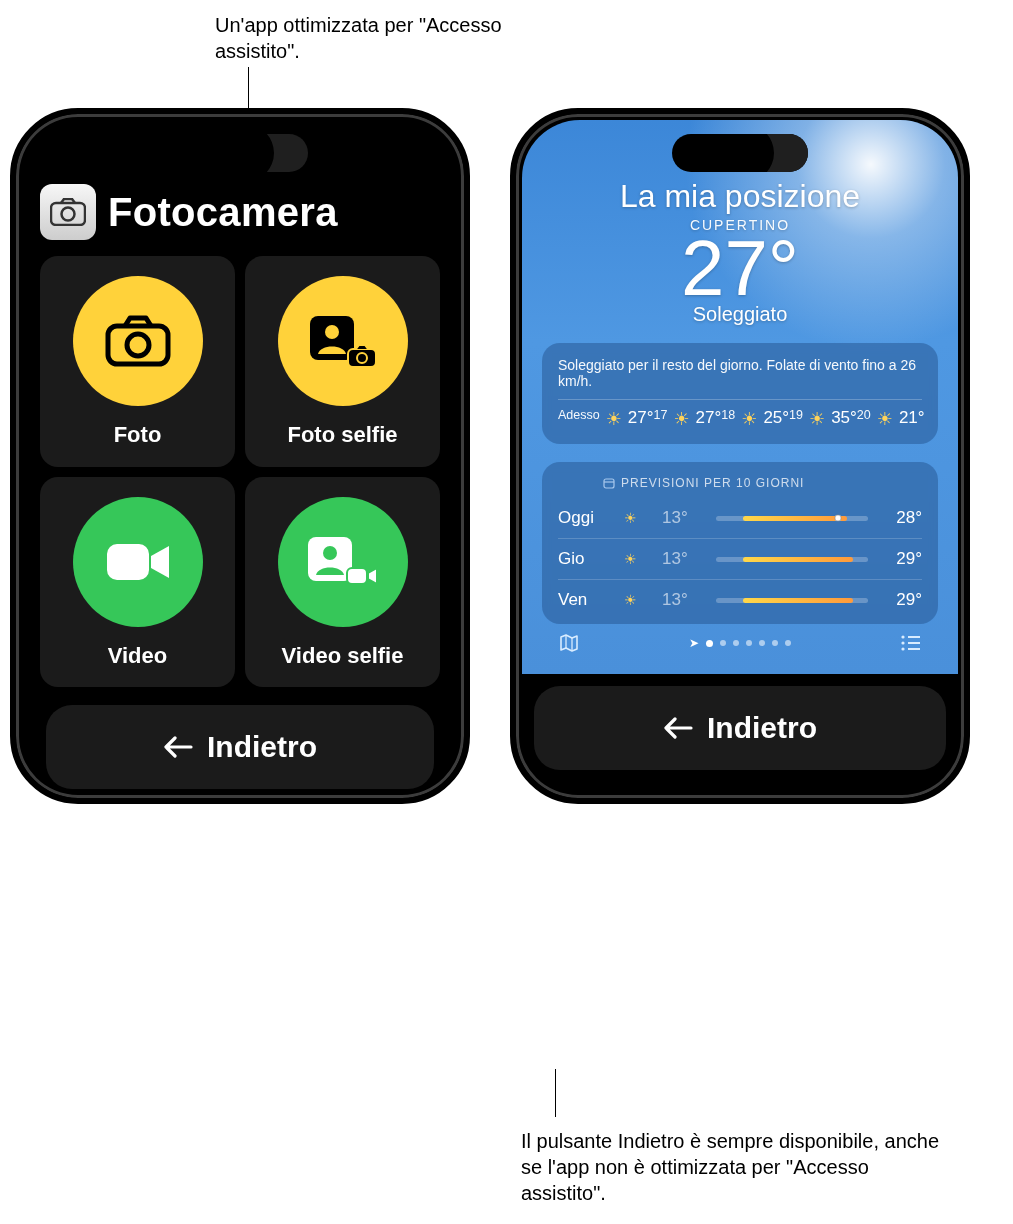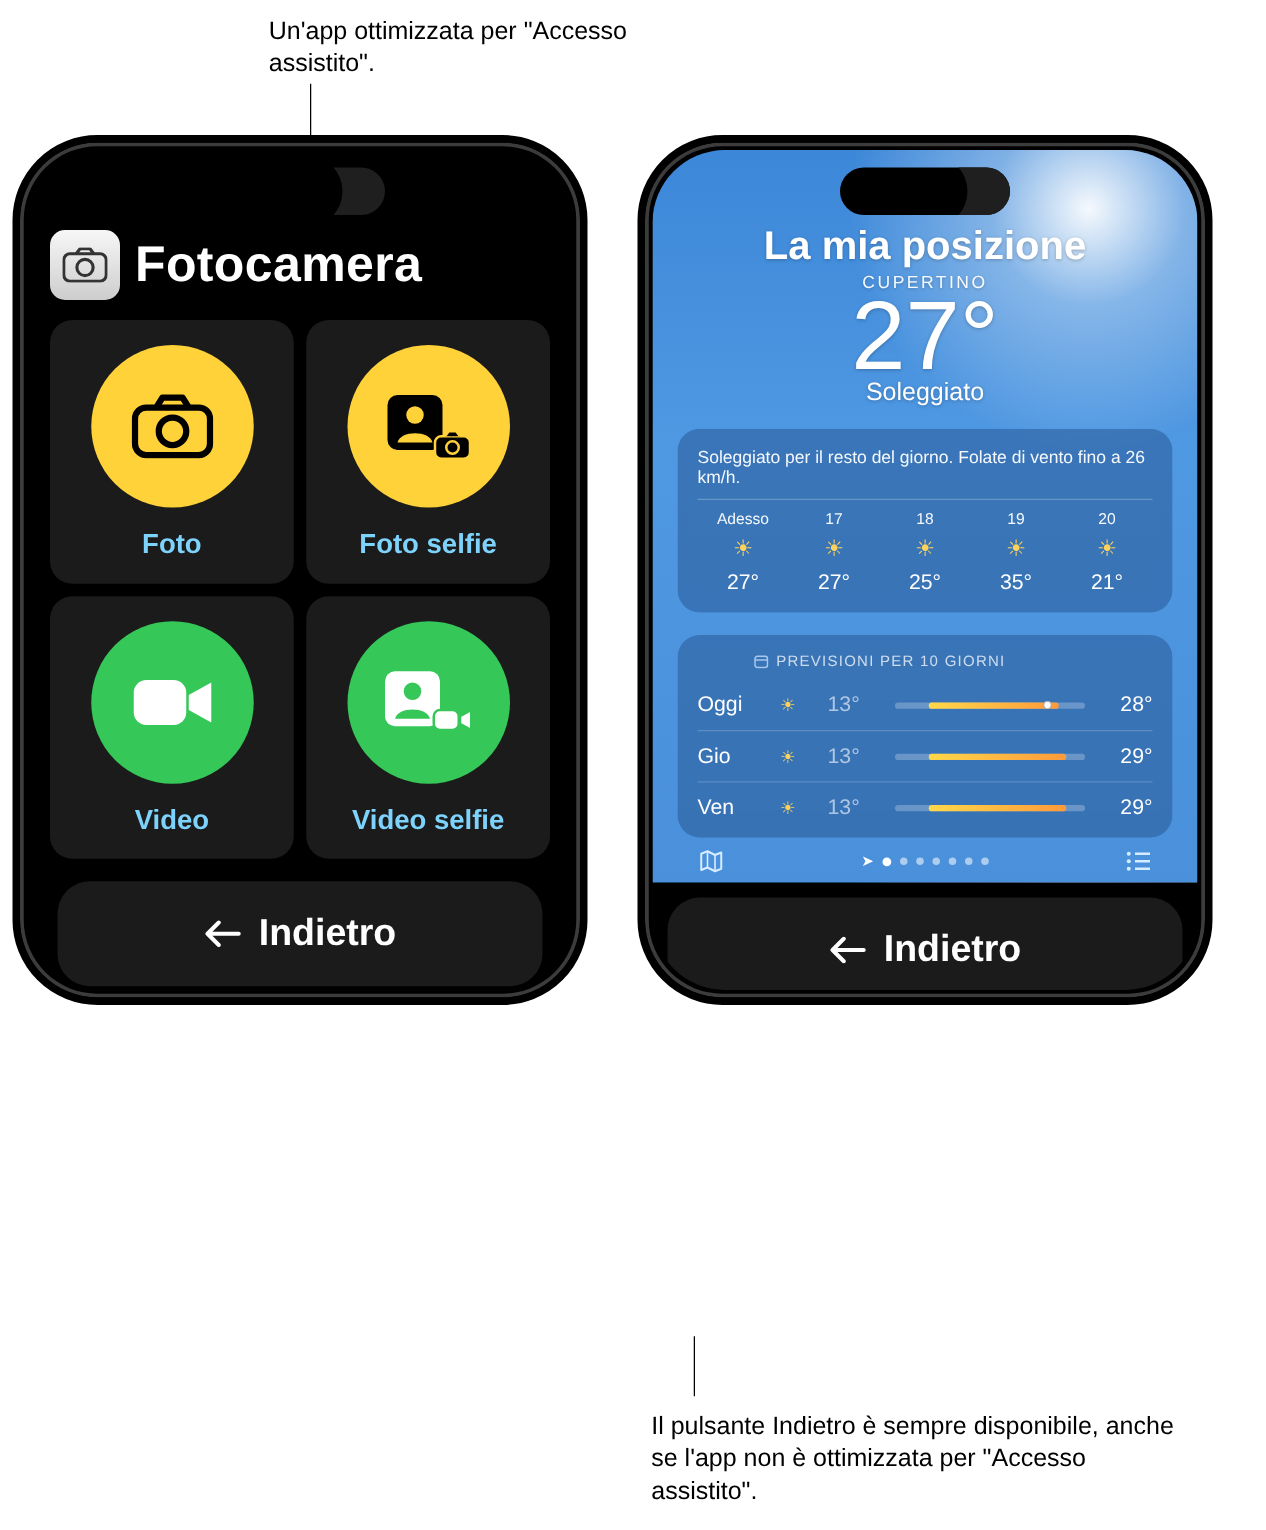--- a/index.html
+++ b/index.html
@@ -79,21 +79,21 @@
     aspect-ratio: 1/1.08;
     justify-content: center;
     gap: 16px;
   }
   .tile-circle {
     width: 130px; height: 130px; border-radius: 50%;
     display: flex; align-items: center; justify-content: center;
   }
   .circle-yellow { background: #ffd23a; }
   .circle-green { background: #36c759; }
-  .tile-label { color: #7dd3fc; font-size: 22px; font-weight: 600; text-align: center; }
+  .tile-label { color: #ffffff; font-size: 22px; font-weight: 600; text-align: center; }
 
   .back-bar {
     margin-top: auto;
     padding: 12px 10px 22px;
   }
   .back-button {
     background: #1b1b1b; color: #fff;
     border-radius: 26px;
     height: 84px;
     display: flex; align-items: center; justify-content: center; gap: 14px;
@@ -105,36 +105,36 @@
   .weather-sky {
     flex: 1;
     background: radial-gradient(circle at 80% 8%, rgba(255,255,255,0.95) 0%, rgba(255,255,255,0.35) 12%, rgba(255,255,255,0) 30%),
                 linear-gradient(#3c87d8 0%, #4f98e2 40%, #4a90da 100%);
     color: #fff;
     padding: 60px 20px 0;
     display: flex; flex-direction: column;
     position: relative;
   }
   .w-header { text-align: center; line-height: 1.05; text-shadow: 0 1px 3px rgba(0,0,0,0.25);}
-  .w-loc-title { font-size: 32px; font-weight: 700; }
+  .w-loc-title { font-size: 32px; font-weight: 400; }
   .w-city { font-size: 14px; letter-spacing: 2px; opacity: 0.95; margin-top: 4px; }
   .w-temp { font-size: 78px; font-weight: 200; margin-top: -4px; }
   .w-cond { font-size: 20px; margin-top: -6px; }
   .w-maxmin { font-size: 18px; margin-top: 2px; }
 
   .w-card {
     background: rgba(40,90,150,0.55);
     border-radius: 18px;
     padding: 14px 16px;
     margin-top: 18px;
     backdrop-filter: blur(4px);
   }
   .w-summary { font-size: 14px; opacity: 0.95; border-bottom: 1px solid rgba(255,255,255,0.25); padding-bottom: 10px; margin-bottom: 8px; }
   .w-hourly { display: flex; justify-content: space-between; }
-  .w-hour { flex: 1; text-align: center; font-size: 15px; display: flex; flex-direction: column; gap: 6px; }
+  .w-hour { flex: 1; text-align: center; font-size: 15px; display: flex; flex-direction: row; gap: 6px; }
   .w-hour .h-lbl { font-size: 12.5px; opacity: 0.95; }
   .w-hour .h-tmp { font-size: 17px; font-weight: 500; }
 
   .w-card-title {
     font-size: 12px; letter-spacing: 1px; opacity: 0.75;
     margin-bottom: 8px; display: flex; align-items: center; gap: 6px; margin-left: 45px;
   }
   .w-day-row {
     display: grid;
     grid-template-columns: 56px 28px 44px 1fr 44px;

